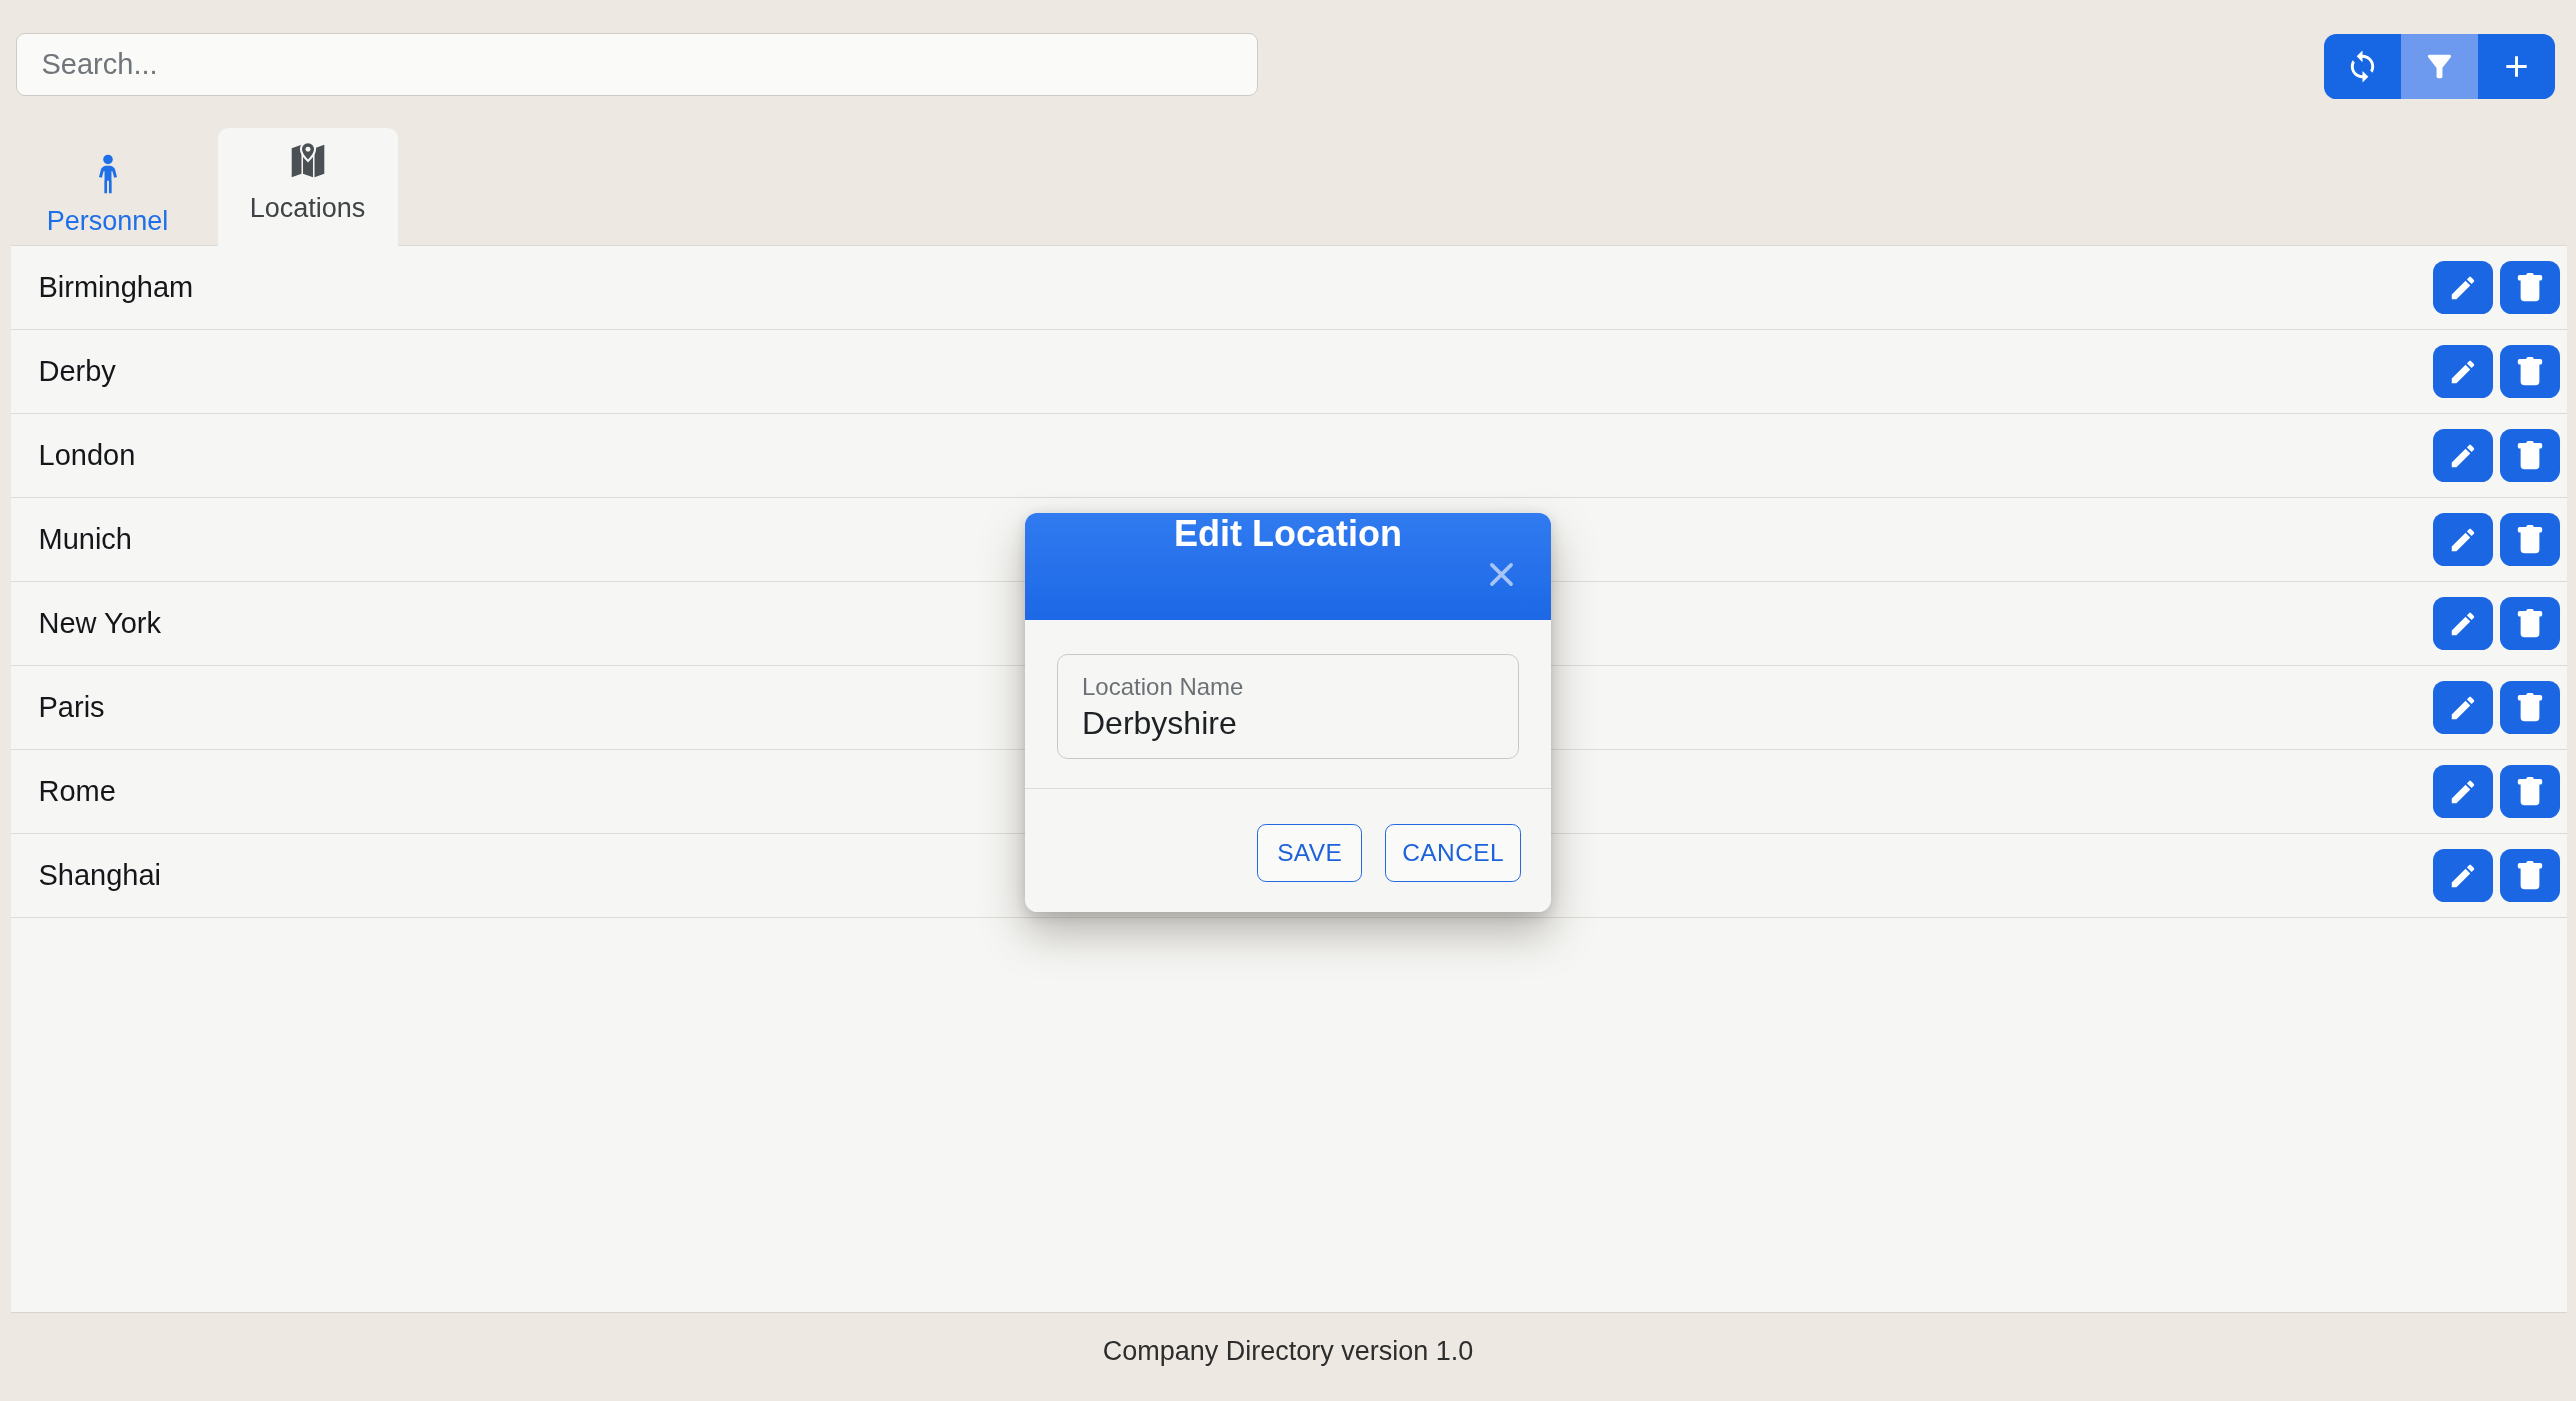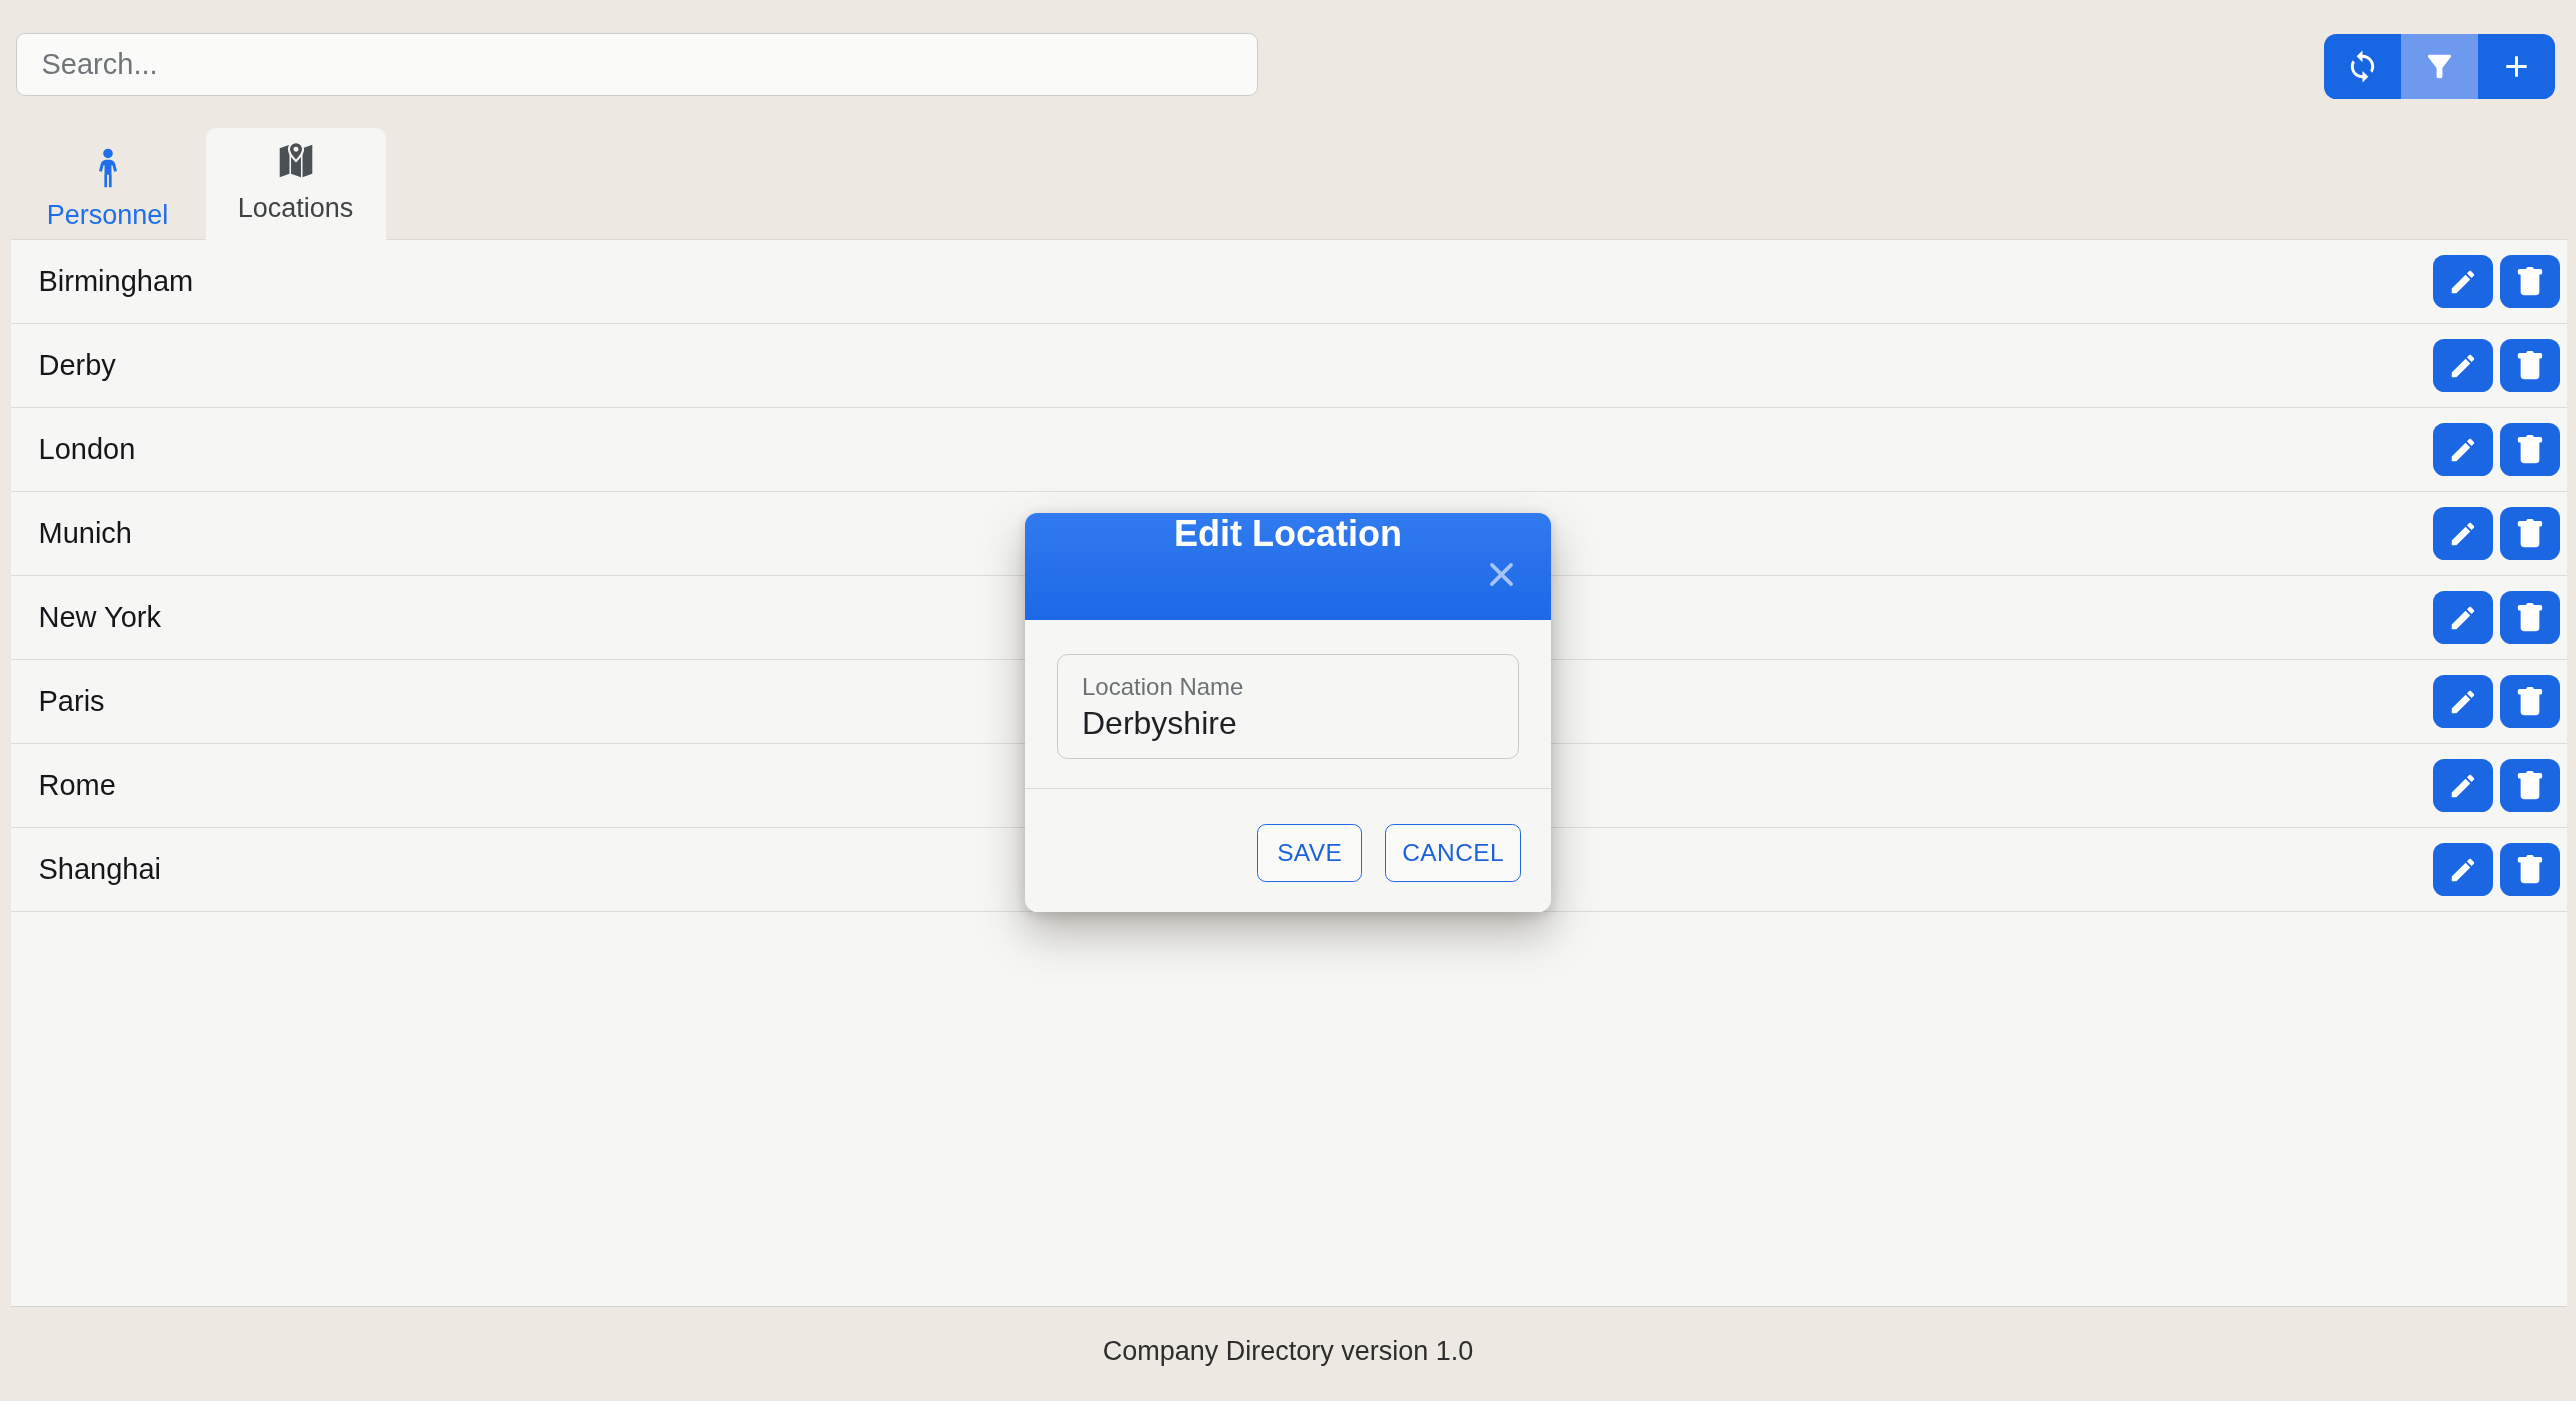--- a/index.html
+++ b/index.html
@@ -30,21 +30,21 @@
   .tb-btn {
     width:77px; height:65px; border:none; cursor:pointer;
     background:#1766E3; display:flex; align-items:center; justify-content:center;
   }
   .tb-btn.filter-active { background:#6D99EE; }
   .tb-btn svg { width:35px; height:35px; fill:#FFFFFF; }
 
   
   .tabbar {
     position:absolute; left:17.5px; top:128px;
-    height:119px; display:flex; gap:8px; align-items:center;
+    height:119px; display:flex; gap:20px; align-items:flex-end;
     z-index:2;
   }
   .tab {
     width:180px; height:107px;
     display:flex; flex-direction:column; align-items:center; justify-content:flex-end;
     padding-bottom:10.5px; cursor:pointer;
     color:#1F6FE8;
   }
   .tab .tab-icon { height:49px; display:flex; align-items:flex-end; justify-content:center; margin-bottom:8.8px; }
   .tab .tab-icon svg { width:46px; height:46px; }
@@ -52,21 +52,21 @@
   .tab.active {
     height:119px;
     background:#F6F6F4;
     border-radius:10.5px 10.5px 0 0;
     color:#3F4346;
     padding-bottom:23px;
   }
 
   
   .panel {
-    position:absolute; left:10.5px; right:8.8px; top:239px; height:1068px;
+    position:absolute; left:10.5px; right:8.8px; top:245px; height:1068px;
     background:#F6F6F4;
     border-top:1.8px solid #DCDAD6;
     border-bottom:1.8px solid #D6D4D0;
     z-index:1;
   }
   .row {
     height:84px;
     border-bottom:1.8px solid #DCDBD7;
     display:flex; align-items:center;
     padding:0 7px 0 28px;

